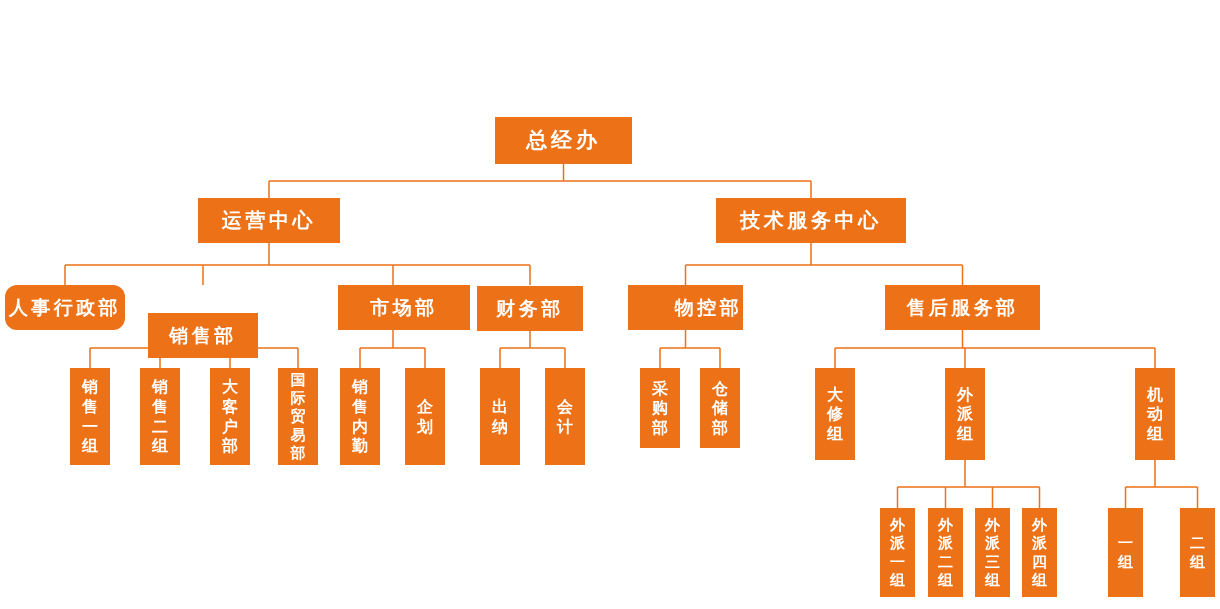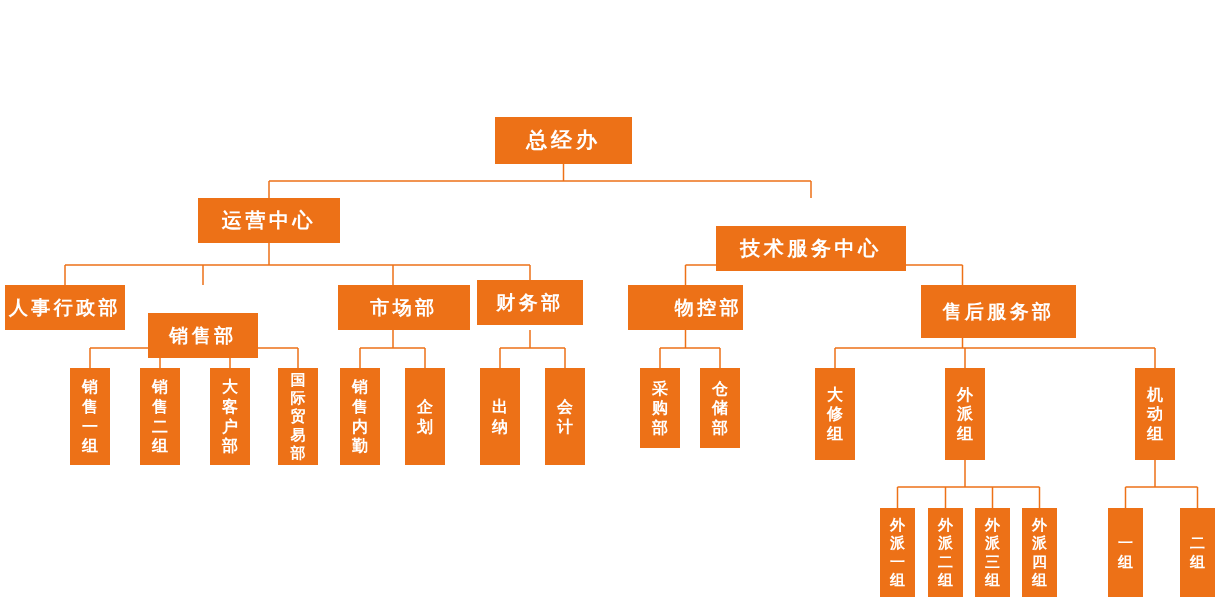--- a/index.html
+++ b/index.html
@@ -96,27 +96,27 @@
       <line x1="992.5" y1="487" x2="992.5" y2="508" stroke="#ED7117" stroke-width="1.5"></line>
       <line x1="1039.5" y1="487" x2="1039.5" y2="508" stroke="#ED7117" stroke-width="1.5"></line>
       <line x1="1155" y1="460" x2="1155" y2="487" stroke="#ED7117" stroke-width="1.5"></line>
       <line x1="1125.5" y1="487" x2="1197.5" y2="487" stroke="#ED7117" stroke-width="1.5"></line>
       <line x1="1125.5" y1="487" x2="1125.5" y2="508" stroke="#ED7117" stroke-width="1.5"></line>
       <line x1="1197.5" y1="487" x2="1197.5" y2="508" stroke="#ED7117" stroke-width="1.5"></line>
     </svg>
   <div>
       <div class="node" style="left: 495px; top: 117px; width: 137px; height: 47px; font-size: 21px;">总经办</div>
       <div class="node" style="left: 198px; top: 198px; width: 142px; height: 45px; font-size: 20px;">运营中心</div>
-      <div class="node" style="left: 716px; top: 198px; width: 190px; height: 45px; font-size: 20px; margin-top: 28px;">技术服务中心</div>
-      <div class="node" style="left: 5px; top: 285px; width: 120px; height: 45px; font-size: 19px;">人事行政部</div>
+      <div class="node" style="left: 716px; top: 198px; width: 190px; height: 45px; font-size: 20px;">技术服务中心</div>
+      <div class="node" style="left: 5px; top: 285px; width: 120px; height: 45px; font-size: 19px; border-radius: 12px;">人事行政部</div>
       <div class="node" style="left: 148px; top: 285px; width: 110px; height: 45px; font-size: 19px; margin-top: 28px;">销售部</div>
       <div class="node" style="left: 338px; top: 285px; width: 132px; height: 45px; font-size: 19px;">市场部</div>
-      <div class="node" style="left: 477px; top: 280px; width: 106px; height: 45px; font-size: 19px;">财务部</div>
+      <div class="node" style="left: 477px; top: 286px; width: 106px; height: 45px; font-size: 19px;">财务部</div>
       <div class="node" style="left: 628px; top: 285px; width: 115px; height: 45px; font-size: 19px; padding-left: 46px;">物控部</div>
-      <div class="node" style="left: 885px; top: 285px; width: 155px; height: 53px; font-size: 19px; margin-left: 36px;">售后服务部</div>
+      <div class="node" style="left: 885px; top: 285px; width: 155px; height: 45px; font-size: 19px;">售后服务部</div>
       <div class="node vertical" style="left: 70px; top: 368px; width: 40px; height: 97px; font-size: 16px;">销<br>售<br>一<br>组</div>
       <div class="node vertical" style="left: 140px; top: 368px; width: 40px; height: 97px; font-size: 16px;">销<br>售<br>二<br>组</div>
       <div class="node vertical" style="left: 210px; top: 368px; width: 40px; height: 97px; font-size: 16px;">大<br>客<br>户<br>部</div>
       <div class="node vertical" style="left: 278px; top: 368px; width: 40px; height: 97px; font-size: 15px;">国<br>际<br>贸<br>易<br>部</div>
       <div class="node vertical" style="left: 340px; top: 368px; width: 40px; height: 97px; font-size: 16px;">销<br>售<br>内<br>勤</div>
       <div class="node vertical" style="left: 405px; top: 368px; width: 40px; height: 97px; font-size: 16px;">企<br>划</div>
       <div class="node vertical" style="left: 480px; top: 368px; width: 40px; height: 97px; font-size: 16px;">出<br>纳</div>
       <div class="node vertical" style="left: 545px; top: 368px; width: 40px; height: 97px; font-size: 16px;">会<br>计</div>
       <div class="node vertical" style="left: 640px; top: 368px; width: 40px; height: 80px; font-size: 16px;">采<br>购<br>部</div>
       <div class="node vertical" style="left: 700px; top: 368px; width: 40px; height: 80px; font-size: 16px;">仓<br>储<br>部</div>

